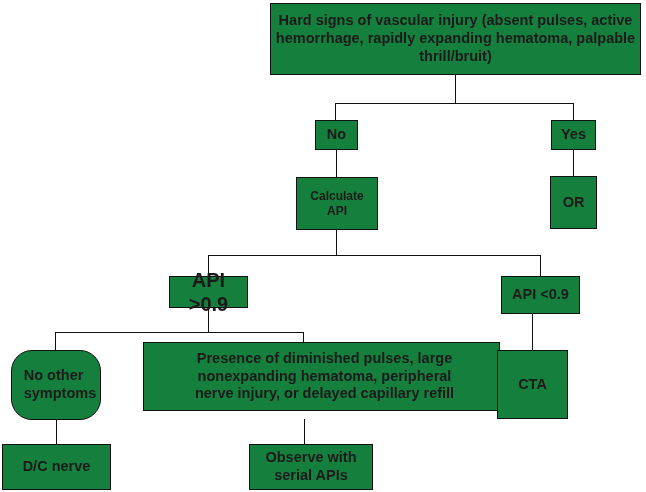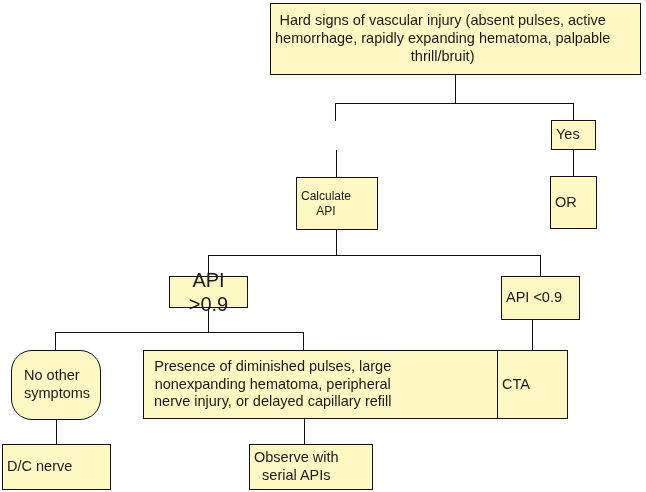--- a/index.html
+++ b/index.html
@@ -15,27 +15,29 @@
     position: relative;
     width: 646px;
     height: 492px;
     background: #ffffff;
     overflow: hidden;
   }
   .node {
     position: absolute;
     box-sizing: border-box;
     border: 1.4px solid #111111;
-    background: #fef9c3;
+    background: #15803d;
     display: flex;
     align-items: center;
+    justify-content: center;
     text-align: center;
     line-height: 1.22;
     color: #1a1a1a;
     z-index: 2;
+    font-weight: bold;
   }
   .node .lbl {
     display: block;
     white-space: pre-line;
     padding: 0 4px;
   }
   .conn {
     position: absolute;
     background: #111111;
     z-index: 1;
@@ -43,23 +45,23 @@
   .conn.v { width: 1.4px; }
   .conn.h { height: 1.4px; }
 
   
   #node-hard-signs   { left: 270px; top: 3px;   width: 371px; height: 72px;  font-size: 14.5px; }
   #node-no           { left: 315px; top: 120px; width: 43px;  height: 30px;  font-size: 14.5px; }
   #node-yes          { left: 551px; top: 120px; width: 45px;  height: 30px;  font-size: 14.5px; }
   #node-calculate-api{ left: 296px; top: 177px; width: 82px;  height: 53px;  font-size: 12px; }
   #node-or           { left: 550px; top: 176px; width: 47px;  height: 53px;  font-size: 14.5px; }
   #node-api-high     { left: 169px; top: 276px; width: 79px;  height: 32px;  font-size: 20px; }
-  #node-api-low      { left: 501px; top: 276px; width: 79px;  height: 44px;  font-size: 14.5px; }
+  #node-api-low      { left: 501px; top: 276px; width: 79px;  height: 38px;  font-size: 14.5px; }
   #node-no-other     { left: 11px;  top: 350px; width: 90px;  height: 70px;  font-size: 14.5px; border-radius: 21px; }
-  #node-presence     { left: 143px; top: 350px; width: 357px; height: 69px;  font-size: 14.5px; padding-left: 6px; }
+  #node-presence     { left: 143px; top: 342px; width: 357px; height: 69px;  font-size: 14.5px; padding-left: 6px; }
   #node-cta          { left: 497px; top: 350px; width: 71px;  height: 69px;  font-size: 14.5px; }
   #node-dc-home      { left: 2px;   top: 444px; width: 109px; height: 46px;  font-size: 14.5px; }
   #node-observe      { left: 249px; top: 444px; width: 124px; height: 46px;  font-size: 14.5px; }
 
   #node-no-other .lbl { text-align: left; padding-left: 12px; }
 </style>
 </head>
 <body>
 
 <div id="flowchart">
@@ -93,20 +95,23 @@
   <div class="conn v" style="left:56px; top:420px; height:25px;"></div>
 
   <div class="conn v" style="left:304px; top:419px; height:26px;"></div>
 
   <div class="node" id="node-hard-signs">
     <span class="lbl">Hard signs of vascular injury (absent pulses, active
 hemorrhage, rapidly expanding hematoma, palpable
 thrill/bruit)</span>
   </div>
 
+  <div class="node" id="node-no">
+    <span class="lbl">No</span>
+  </div>
 
   <div class="node" id="node-yes">
     <span class="lbl">Yes</span>
   </div>
 
   <div class="node" id="node-calculate-api">
     <span class="lbl">Calculate
 API</span>
   </div>
 

